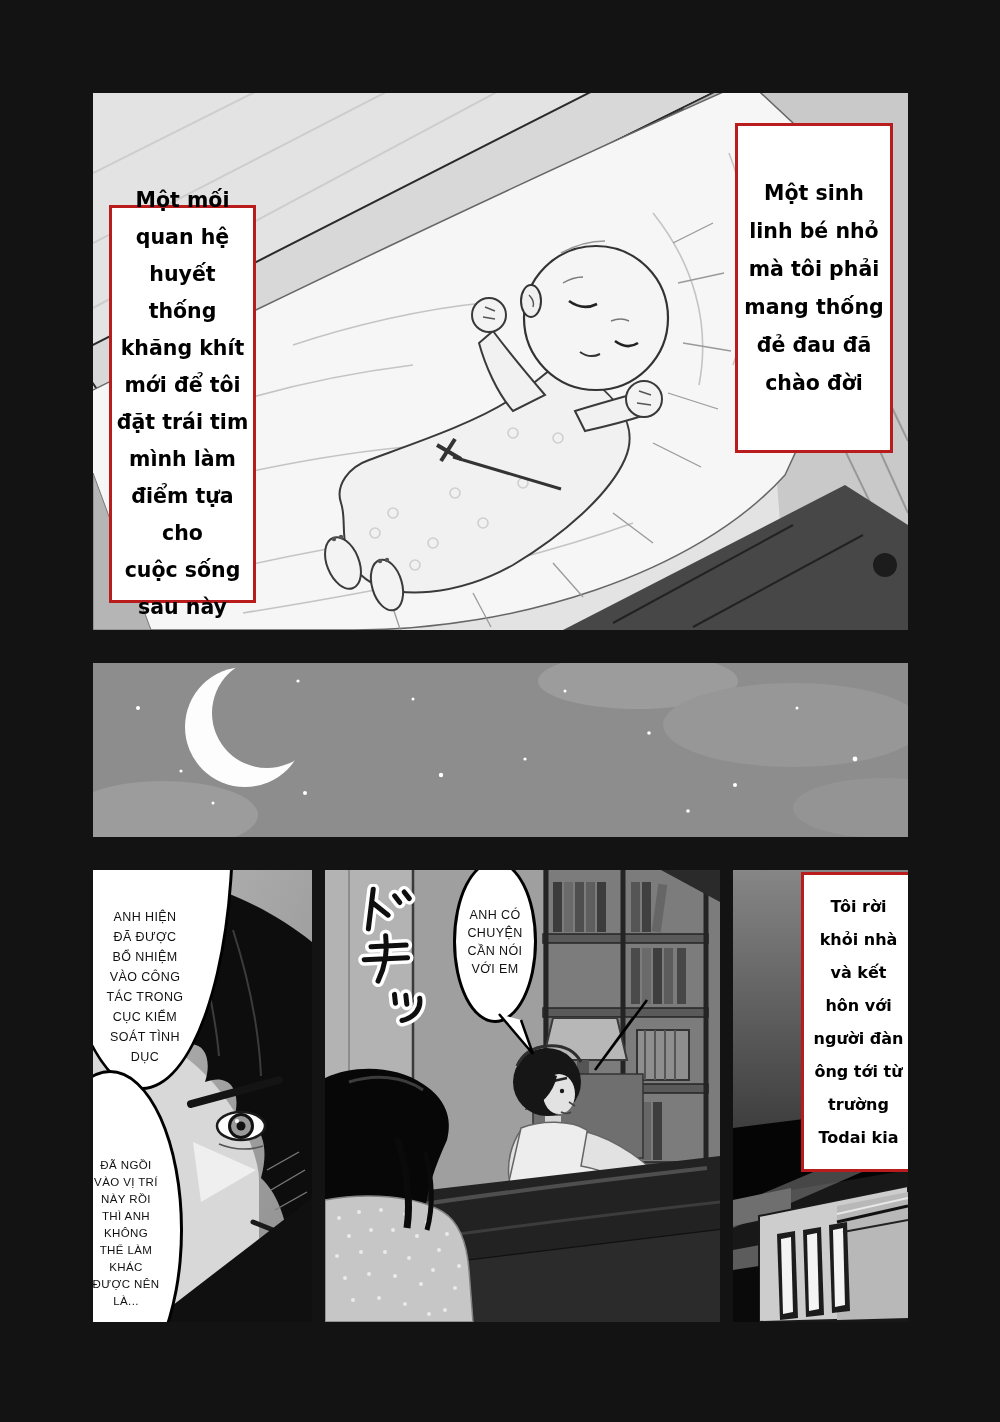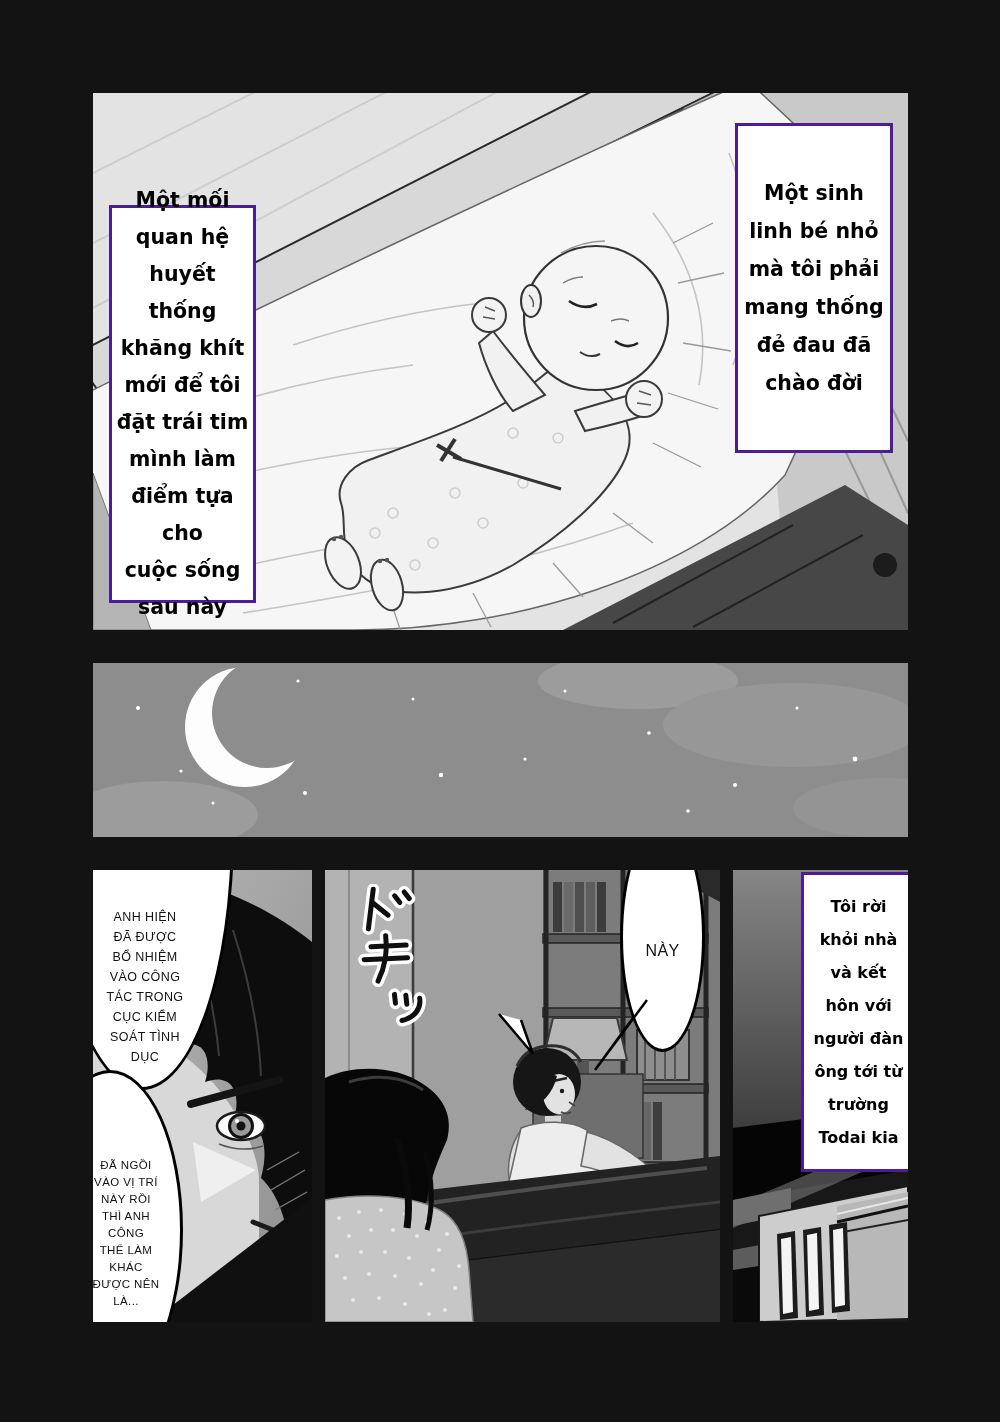--- a/index.html
+++ b/index.html
@@ -8,21 +8,21 @@
   .page { position:relative; width:1000px; height:1422px; background:#131313; }
   .panel { position:absolute; overflow:hidden; background:#8a8a8a; }
   .panel svg.art { position:absolute; inset:0; width:100%; height:100%; display:block; }
 
   #p-crib  { left:93px;  top:93px;  width:815px; height:537px; }
   #p-night { left:93px;  top:663px; width:815px; height:174px; }
   #p-man   { left:93px;  top:870px; width:219px; height:452px; }
   #p-room  { left:325px; top:870px; width:395px; height:452px; }
   #p-house { left:733px; top:870px; width:175px; height:452px; background:#181818; }
 
-  .caption { position:absolute; background:#fff; border:3px solid #4c1d95; z-index:6;
+  .caption { position:absolute; background:#fff; border:3px solid #b91c1c; z-index:6;
              display:flex; align-items:center; justify-content:center; text-align:center;
              color:#000; font-weight:700; }
   .caption span { white-space:pre-line; display:block; width:100%; }
   .cap-left  { left:16px;  top:112px; width:147px; height:398px; font-size:20.5px; line-height:37px; }
   .cap-right { left:642px; top:30px;  width:158px; height:330px; font-size:20.5px; line-height:38px; }
   .cap-house { left:68px;  top:2px;   width:115px; height:300px; font-size:16px;   line-height:33px; }
 
   .bubble { position:absolute; background:#fff; border:3px solid #000; border-radius:50%; z-index:5; }
   .btext  { position:absolute; text-align:center; white-space:pre-line; color:#111;
             font-family:"Liberation Sans", sans-serif; letter-spacing:.4px; }
@@ -258,21 +258,21 @@
 TÁC TRONG
 CỤC KIỂM
 SOÁT TÌNH
 DỤC</div>
     </div>
     <div class="bubble b2">
       <div class="btext">ĐÃ NGỒI
 VÀO VỊ TRÍ
 NÀY RỒI
 THÌ ANH
-CÔNG
+KHÔNG
 THỂ LÀM
 KHÁC
 ĐƯỢC NÊN
 LÀ...</div>
     </div>
   </section>
 
   <section class="panel" id="p-room">
     <svg class="art" viewBox="0 0 395 452" preserveAspectRatio="none">
       <rect width="395" height="452" fill="#9f9f9f"></rect>
@@ -379,28 +379,31 @@
             <circle cx="28" cy="430" r="2"></circle>
           <circle cx="54" cy="428" r="2"></circle>
             <circle cx="80" cy="434" r="2"></circle>
             <circle cx="104" cy="444" r="2"></circle>
         </g>
         <path d="M72,268 C82,300 86,330 82,358" stroke="#0a0a0a" stroke-width="7" fill="none"></path>
         <path d="M100,282 C108,312 108,338 102,360" stroke="#0a0a0a" stroke-width="5" fill="none"></path>
       </g>
     </svg>
 
+    <div class="bubble b3">
+      <div class="btext">ANH CÓ
+CHUYỆN
+CẦN NÓI
+VỚI EM</div>
+    </div>
     <svg class="tail" style="left:170px; top:140px; width:44px; height:50px;" viewBox="0 0 44 50">
       <polygon points="4,4 26,10 38,44"></polygon>
         <path d="M4,4 L38,44 L26,10"></path>
     </svg>
 
-    <div class="bubble b4">
-      <div class="btext">NÀY</div>
-    </div>
     <svg class="tail" style="left:262px; top:126px; width:68px; height:82px;" viewBox="0 0 68 82">
       <polygon points="60,4 46,22 8,74"></polygon>
         <path d="M60,4 L8,74 L46,22"></path>
     </svg>
 
     <svg class="sfx" viewBox="0 0 80 150" aria-label="ドキッ">
       <g transform="translate(4,4) rotate(7 20 20)">
         <path class="sfxw" d="M12,2 L12,42 M12,15 L30,26 M34,6 L40,12 M43,1 L49,7"></path>
         <path class="sfxb" d="M12,2 L12,42 M12,15 L30,26 M34,6 L40,12 M43,1 L49,7"></path>
       </g>

